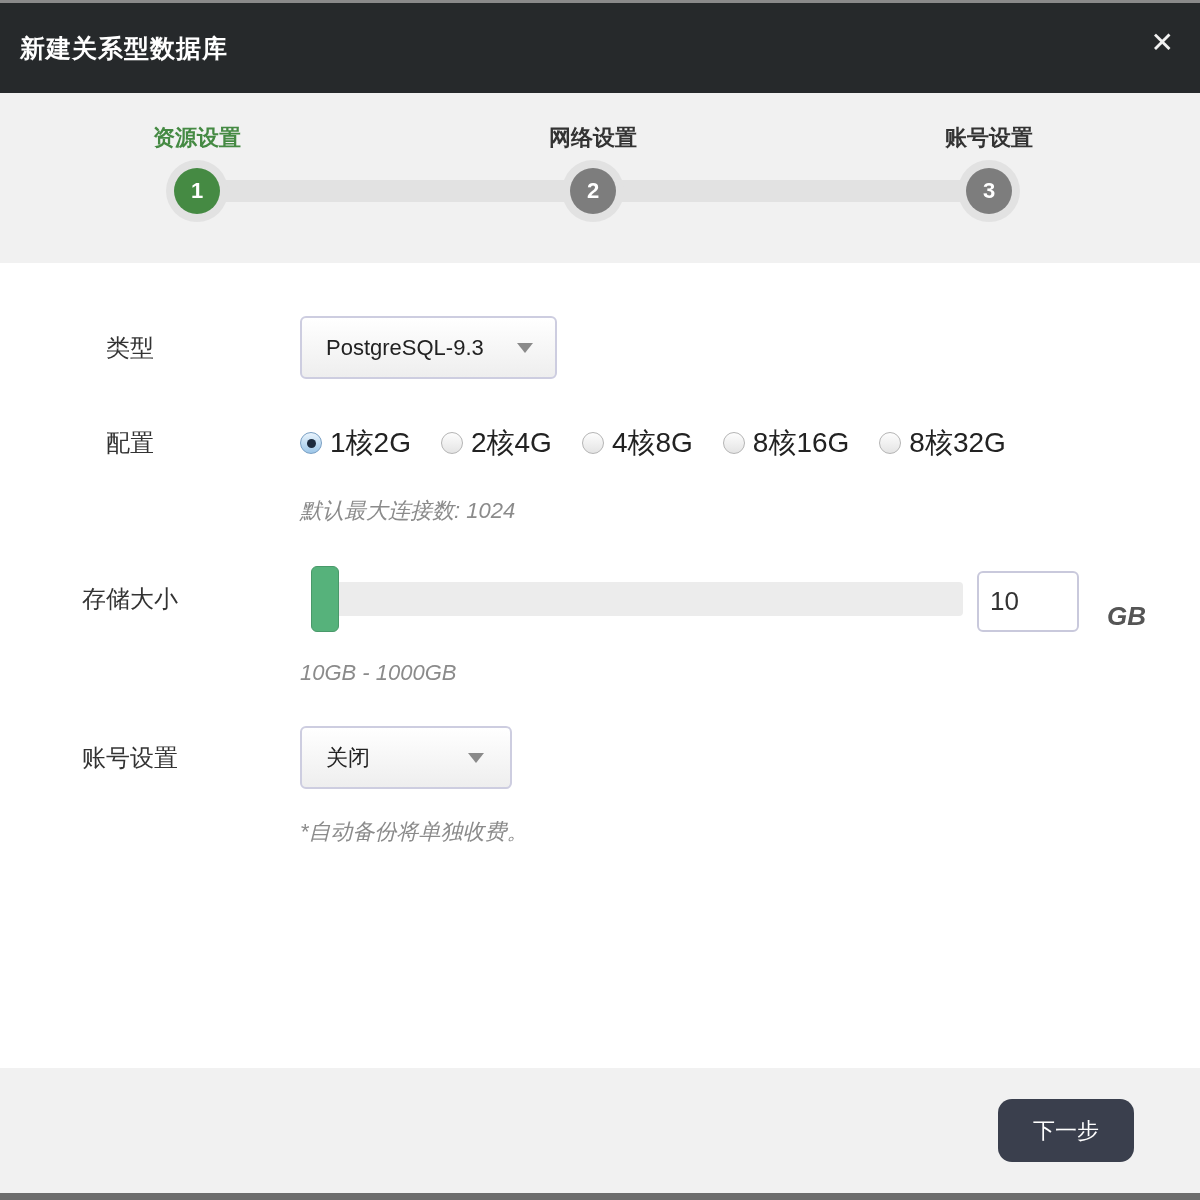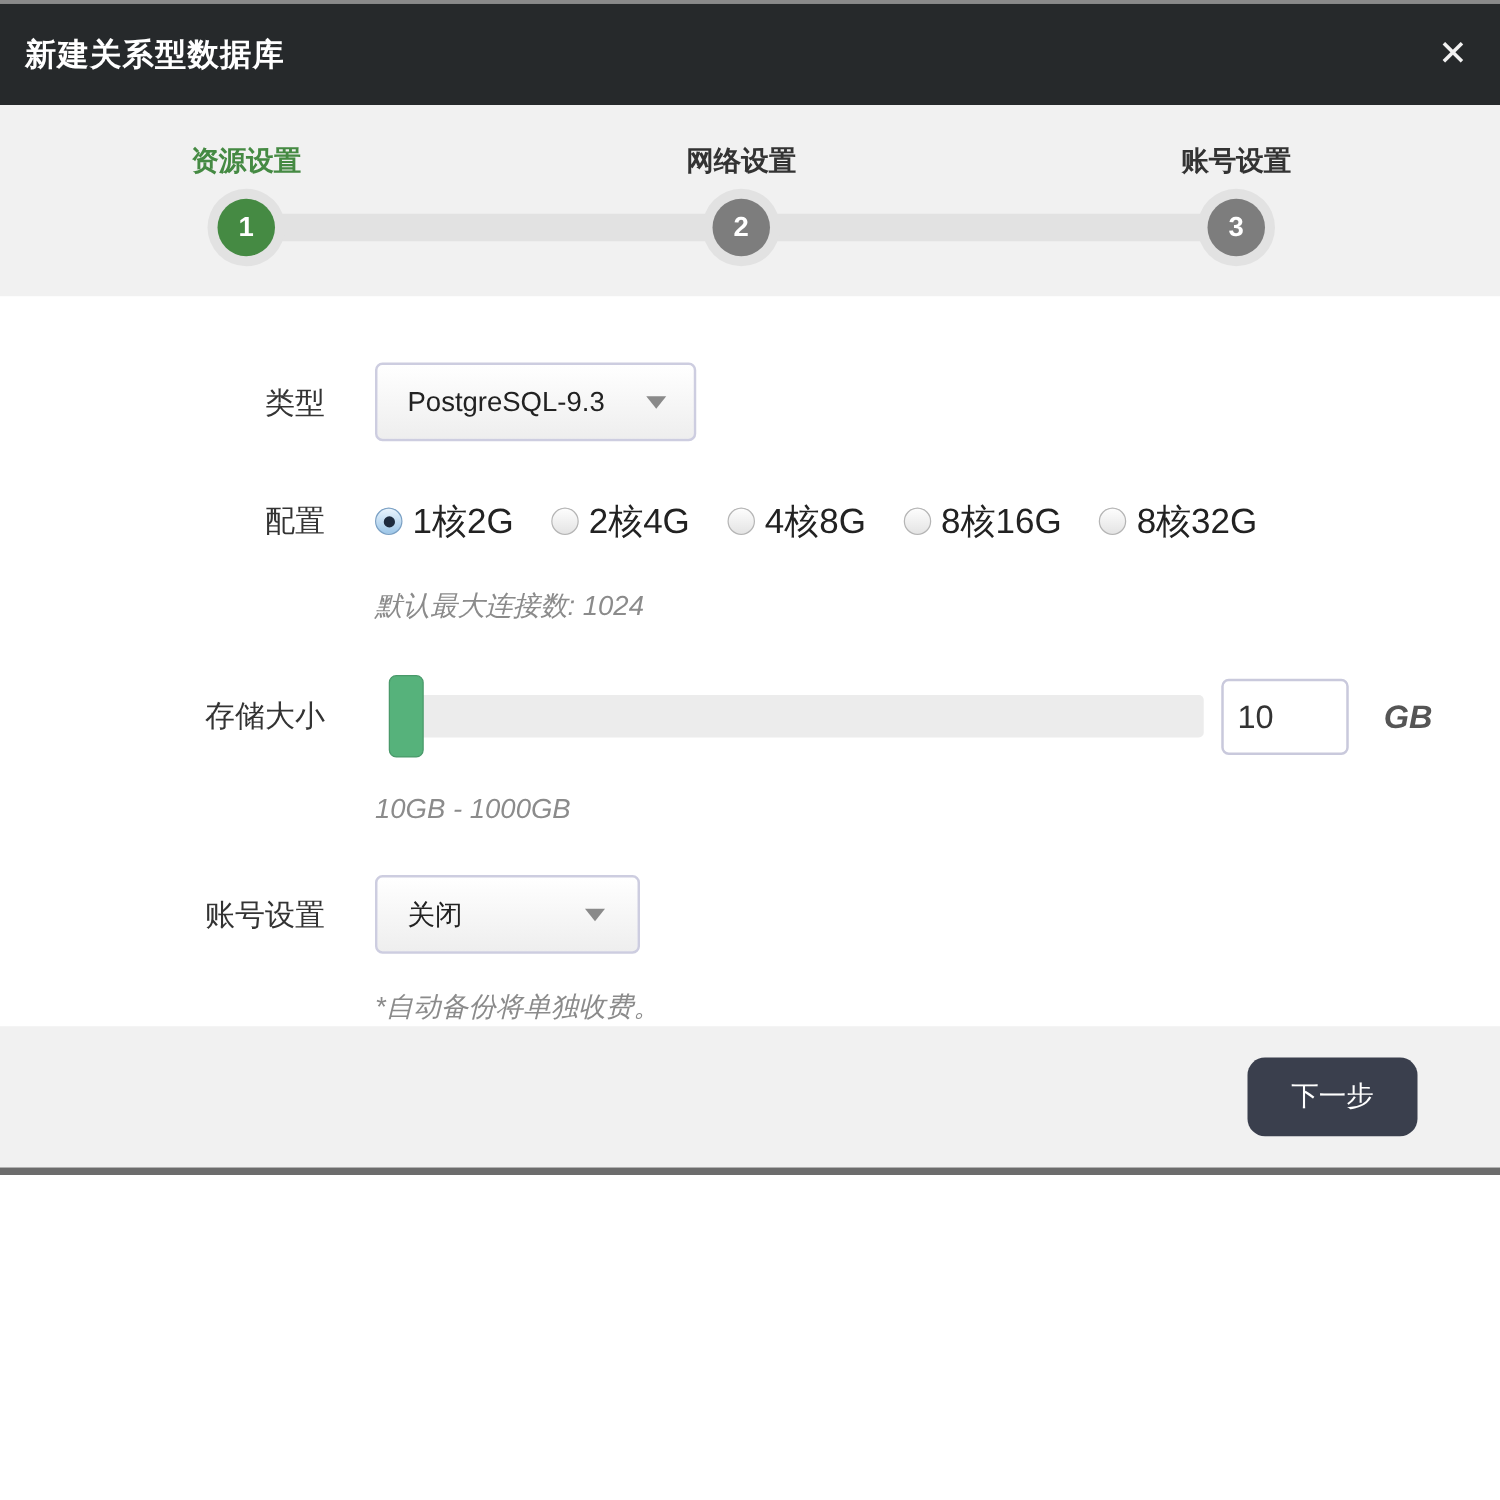--- a/index.html
+++ b/index.html
@@ -1,18 +1,18 @@
 <!DOCTYPE html>
 <html><head>
 <meta charset="utf-8">
 <style>
   * { margin:0; padding:0; box-sizing:border-box; }
   html,body { width:1200px; height:1200px; }
   body { font-family:"Liberation Sans","DejaVu Sans",sans-serif; background:#fff; }
-  .modal { width:1200px; height:940px; display:flex; flex-direction:column; overflow:hidden; }
+  .modal { width:1200px; height:1200px; display:flex; flex-direction:column; overflow:hidden; }
 
   .top-strip { height:3px; background:#8a8a8a; }
   .bottom-strip { height:7px; background:#6c6c6c; }
 
   .header { height:90px; background:#26292b; display:flex; align-items:center; padding:0 28px 0 20px; position:relative; }
   .header .title { color:#ffffff; font-size:25px; font-weight:bold; letter-spacing:1px; }
   .close-btn { position:absolute; right:26px; top:26px; color:#f2f2f2; font-size:28px; font-weight:bold; line-height:1; cursor:pointer; }
 
   .steps { height:170px; background:#f1f1f1; position:relative; }
   .steps .track { position:absolute; left:197px; top:87px; width:792px; height:22px; background:#e2e2e2; border-radius:11px; }
@@ -28,22 +28,22 @@
 
   .price-bar { margin:25px 19px 0 19px; height:81px; background:#d7ecf6; display:flex; align-items:center; padding-left:26px; }
   .price-label { color:#3794c4; font-size:24px; }
   .price-hourly { color:#2a90cd; font-size:24px; font-weight:bold; margin-left:22px; }
   .price-unit { color:#8a8a8a; font-size:22px; margin-left:10px; }
   .price-paren { color:#8a8a8a; font-size:22px; font-style:italic; margin-left:10px; }
   .price-monthly { color:#666; font-size:24px; font-weight:bold; font-style:italic; margin-left:12px; }
   .price-month-unit { color:#8a8a8a; font-size:22px; font-style:italic; margin-left:10px; }
 
   .form-row { display:flex; align-items:center; }
-  .form-label { width:260px; text-align:right; font-size:24px; color:#333; flex:none; }
-  .form-content { margin-left:40px; display:flex; align-items:center; }
+  .form-label { width:260px; text-align:center; font-size:24px; color:#333; flex:none; }
+  .form-content { margin-left:40px; display:flex; align-items:flex-end; }
 
   .row-type { margin-top:53px; }
   .dropdown { height:63px; border:2px solid #cdcde0; border-radius:6px; background:linear-gradient(#ffffff,#eeeeee); display:flex; align-items:center; justify-content:space-between; cursor:pointer; }
   .dd-type { width:257px; padding:0 22px 0 24px; }
   .dd-backup { width:212px; padding:0 26px 0 24px; }
   .dd-text { font-size:22px; color:#222; }
   .caret { width:0; height:0; border-left:8px solid transparent; border-right:8px solid transparent; border-top:10px solid #8a8a8a; }
 
   .row-config { margin-top:45px; }
   .radio-group { display:flex; align-items:center; }

